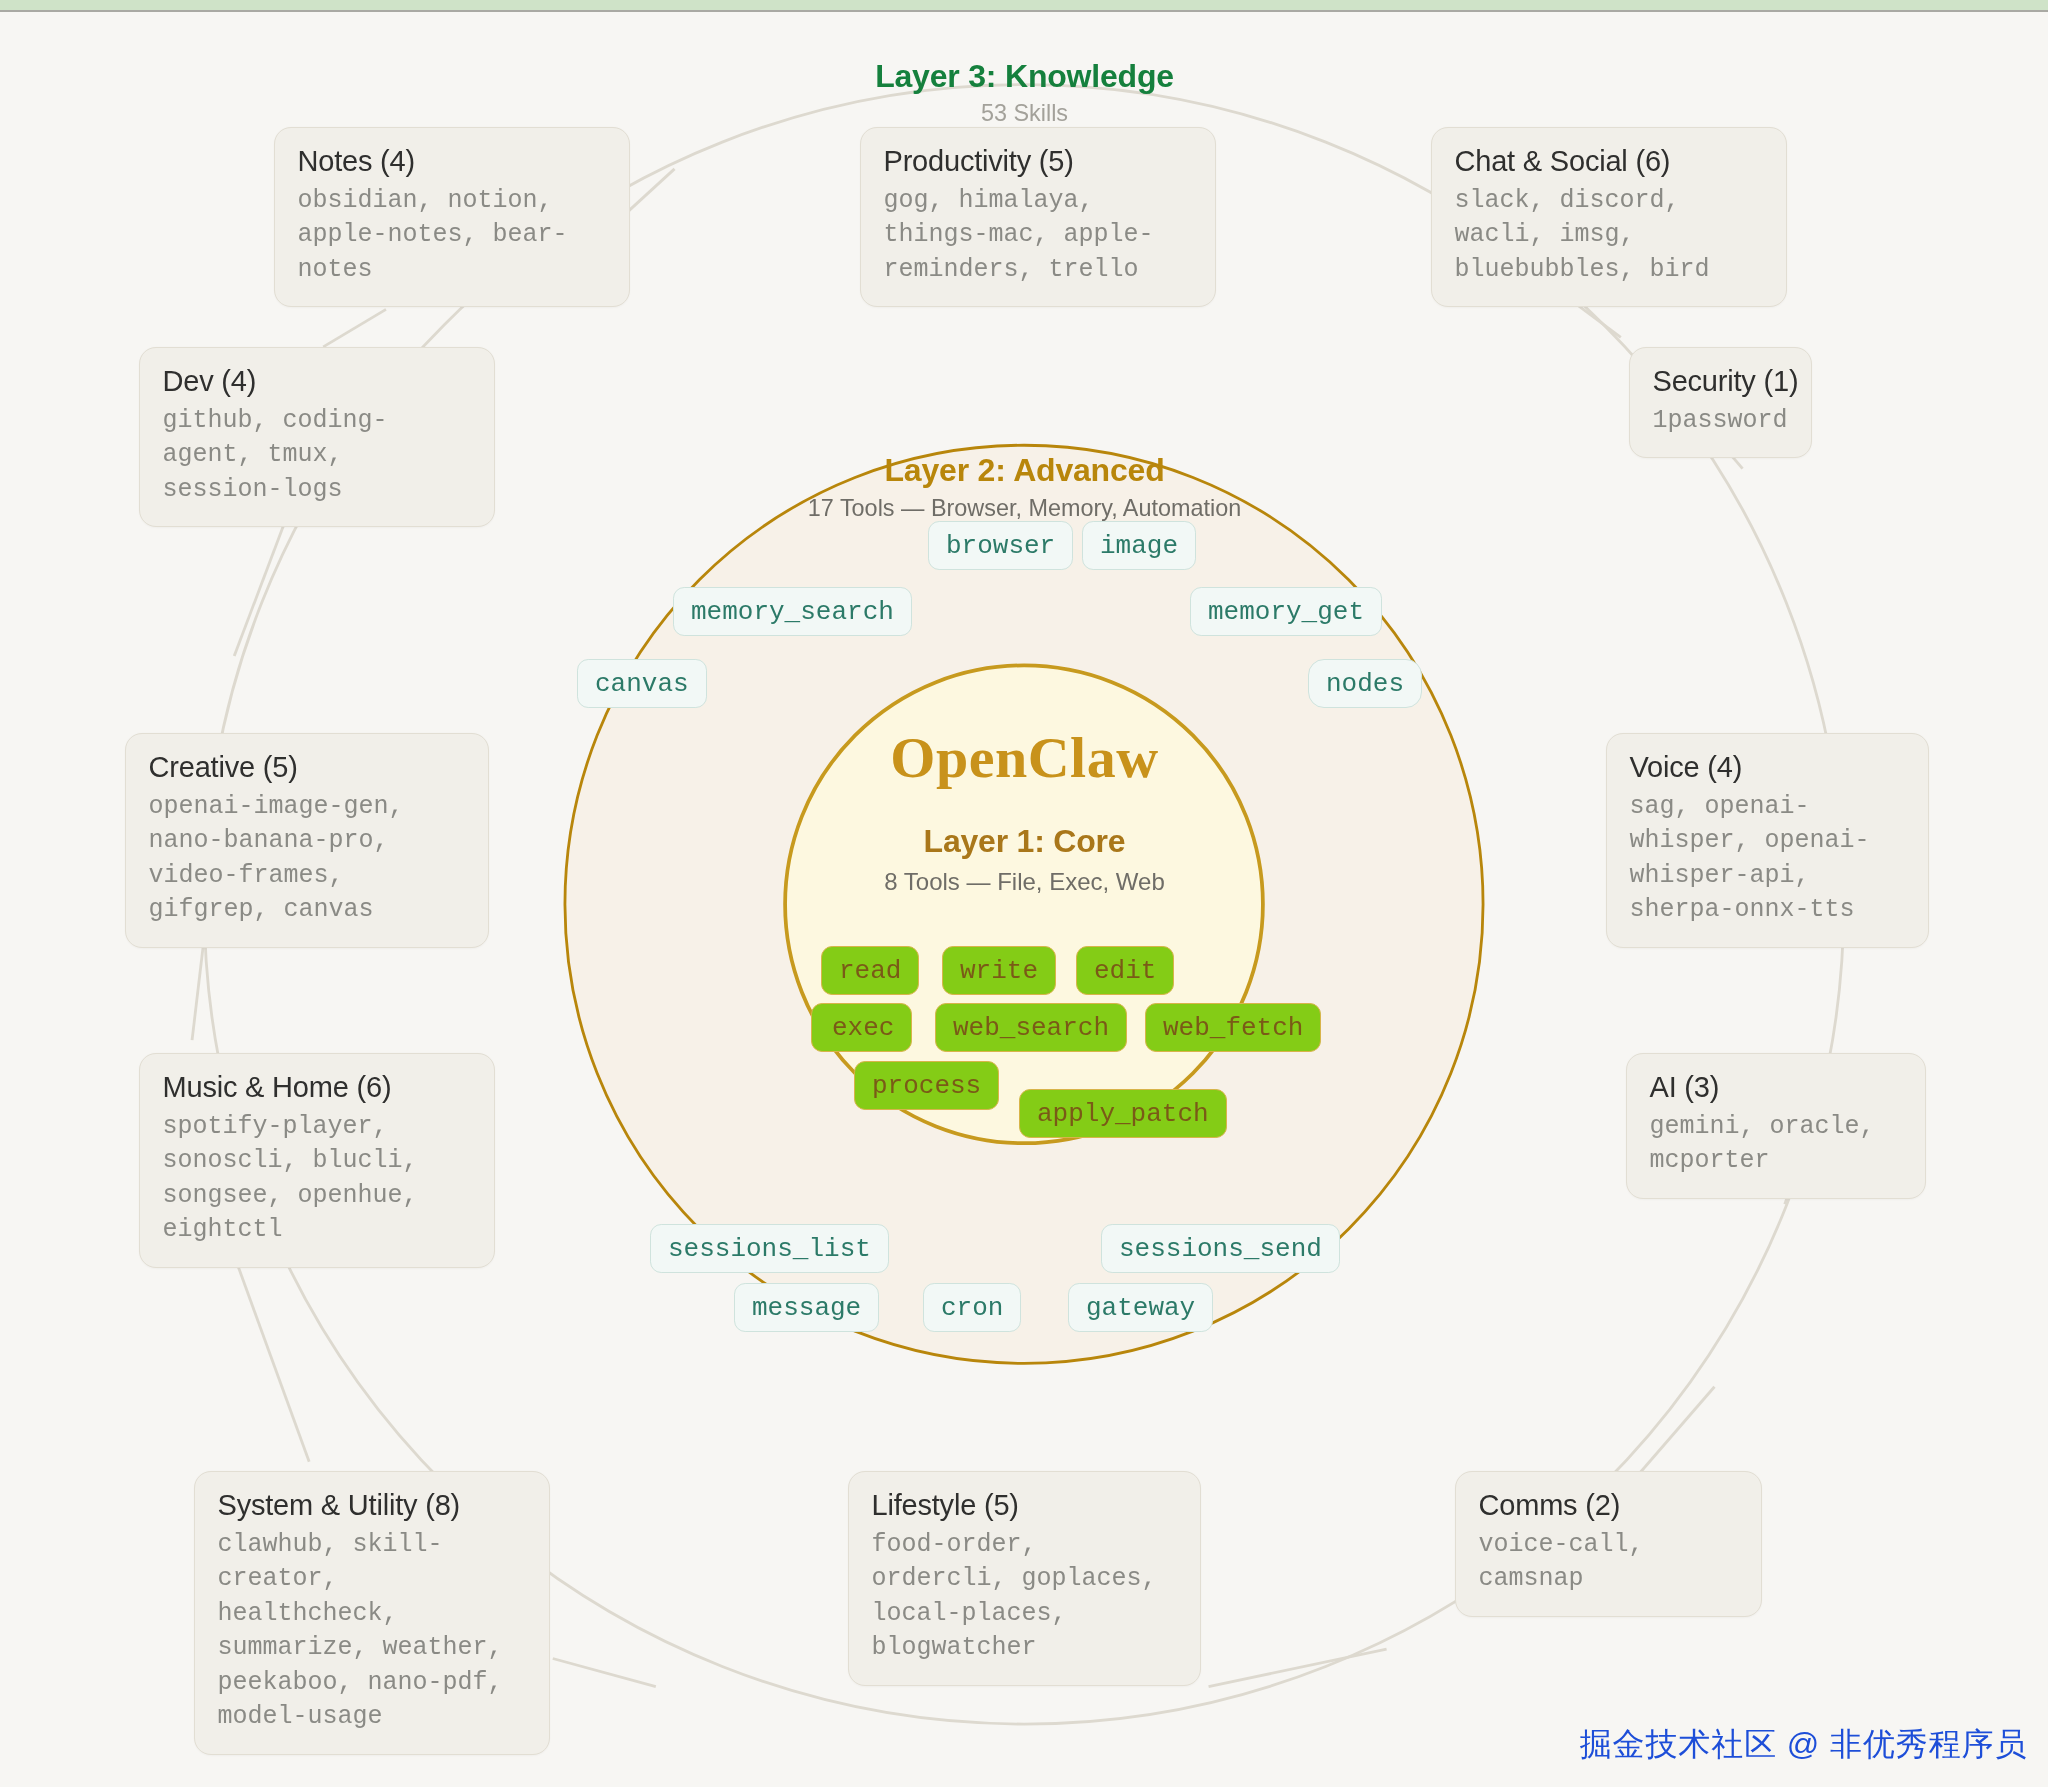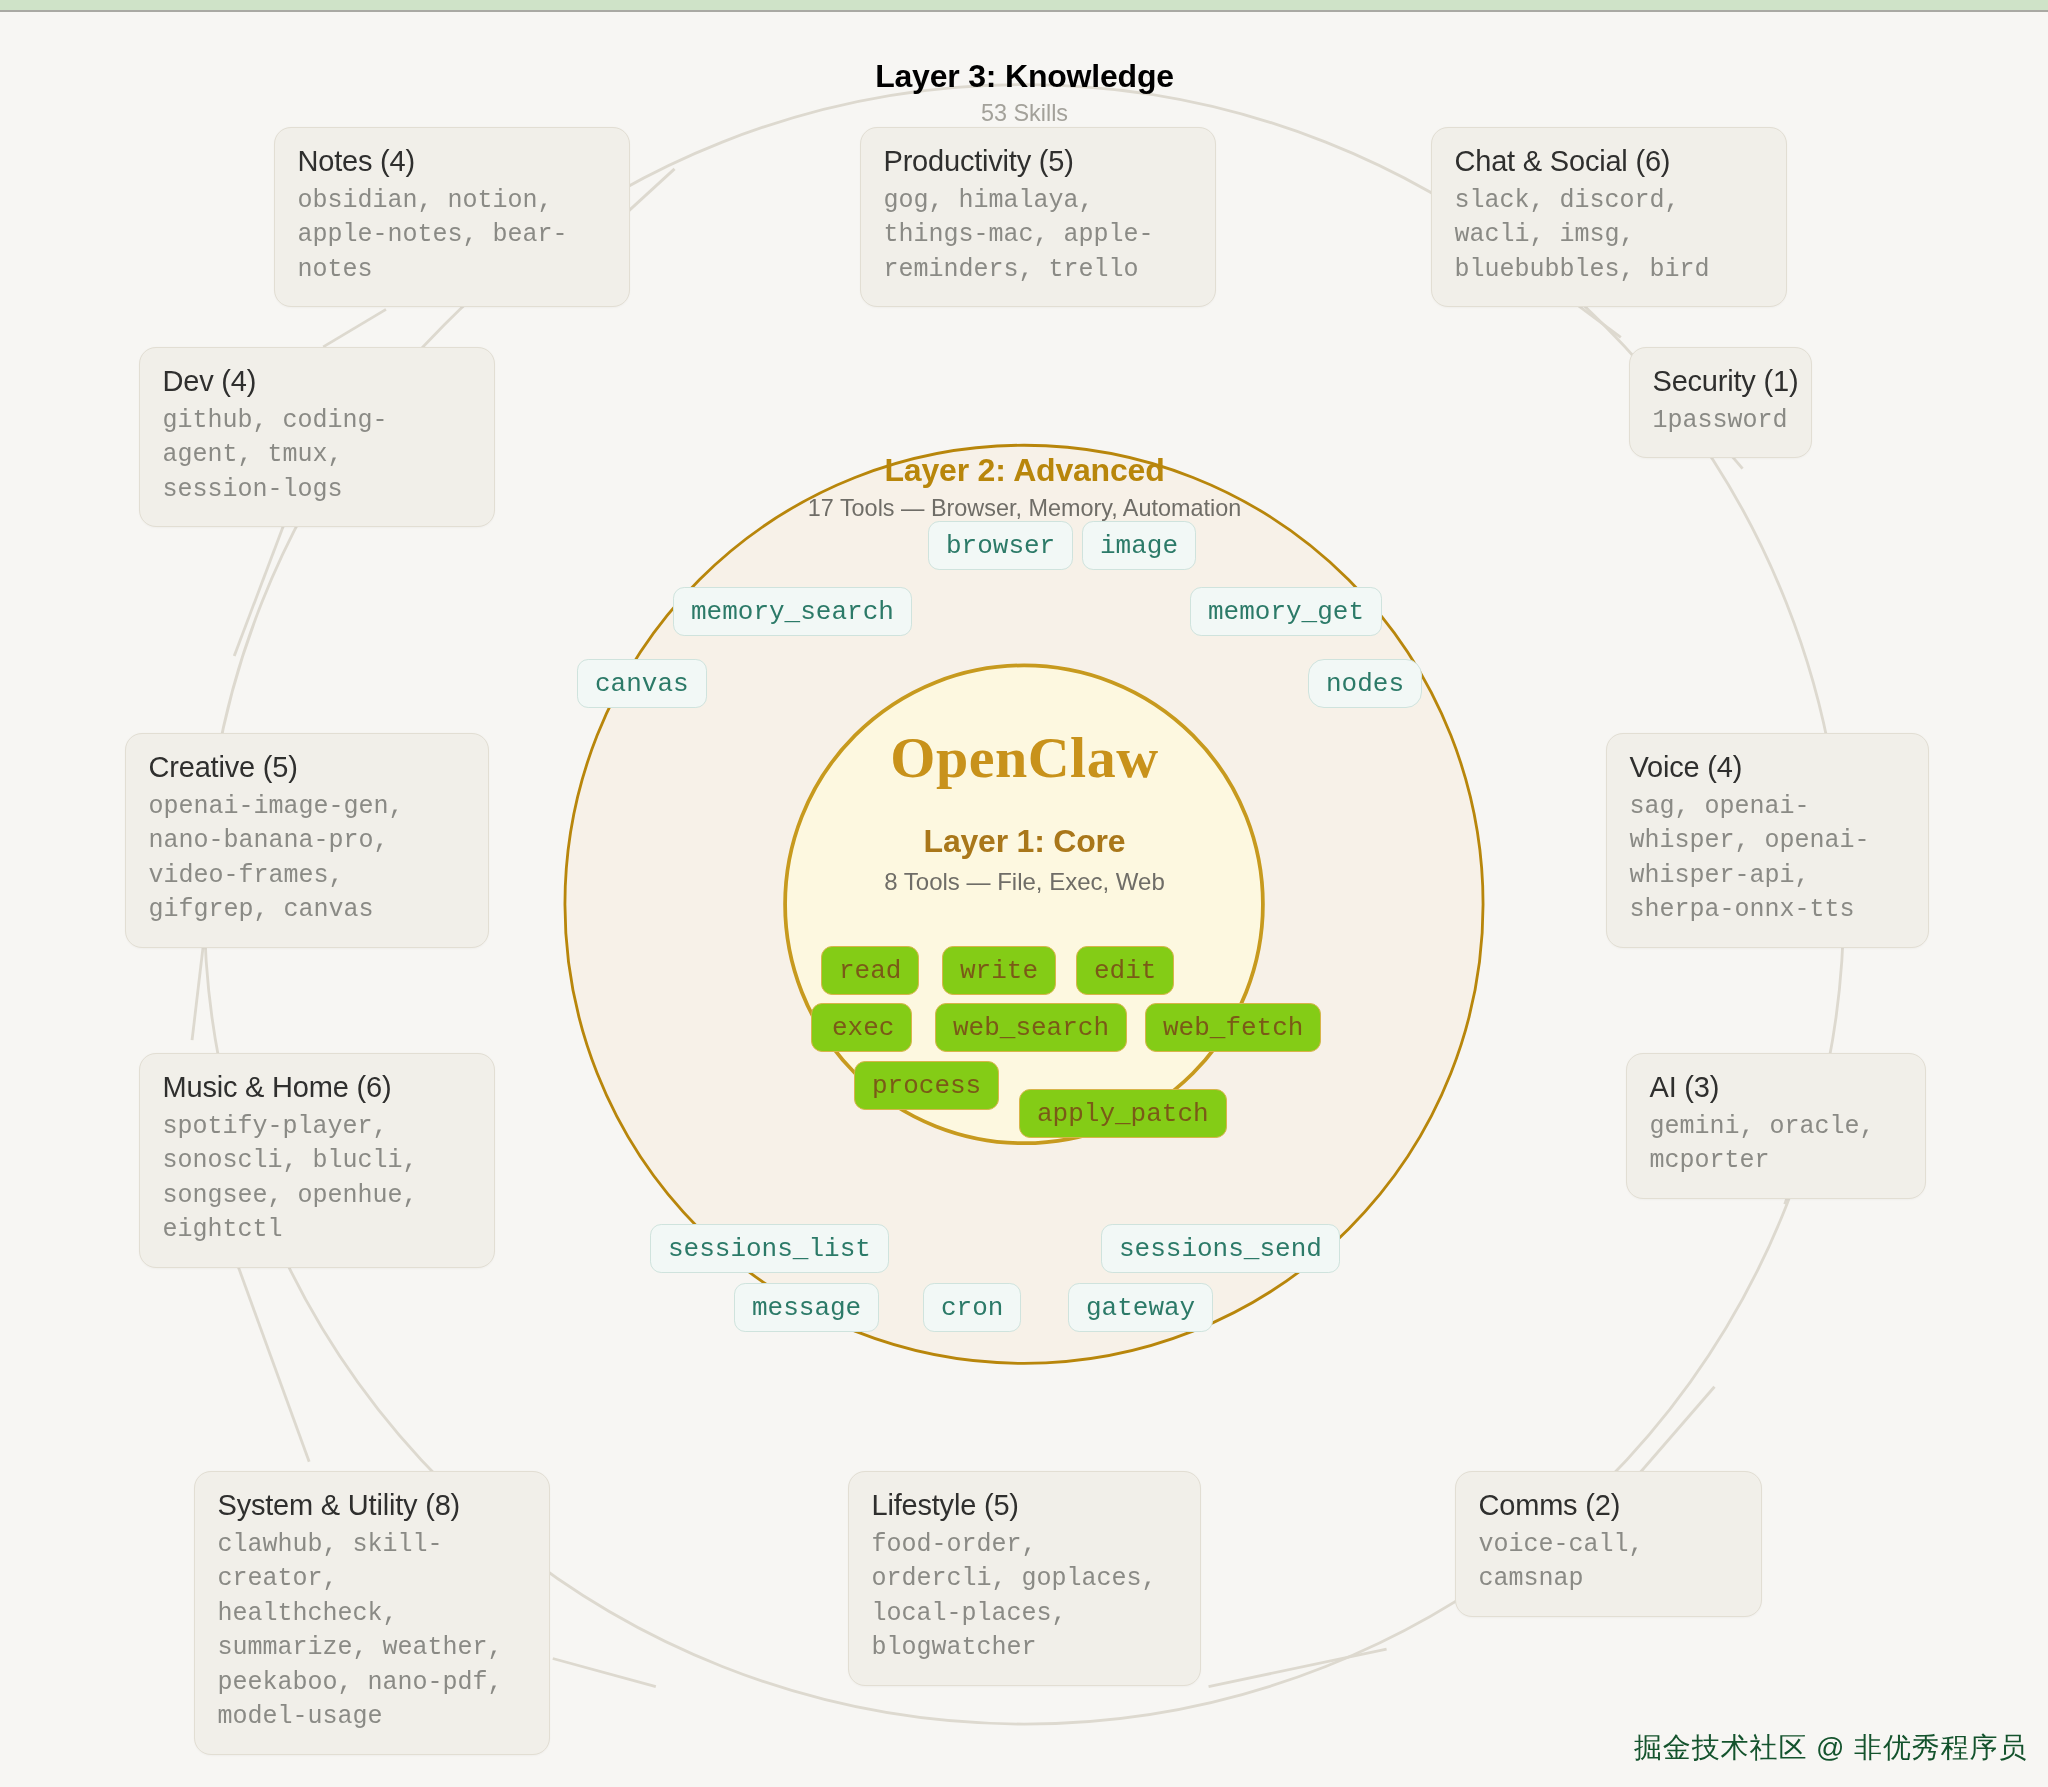--- a/index.html
+++ b/index.html
@@ -62,21 +62,21 @@
   #l3-header {
     position: absolute;
     left: 734px;
     top: 58px;
     width: 581px;
     text-align: center;
   }
   #l3-title {
     font-size: 32px;
     font-weight: bold;
-    color: #000000;
+    color: #15803d;
     letter-spacing: -0.2px;
   }
   #l3-sub {
     font-size: 23.4px;
     color: #a3a19a;
     margin-top: 4.7px;
   }
 
   
   #l2-header {
@@ -150,22 +150,22 @@
     background: #84cc16;
     border: 1.9px solid #d8b44a;
     color: #7a5a17;
   }
 
   
   #watermark {
     position: absolute;
     right: 20.6px;
     bottom: 20.6px;
-    font-size: 28px;
-    color: #14532d;
+    font-size: 32px;
+    color: #1d4ed8;
     letter-spacing: 0.9px;
     white-space: nowrap;
   }
 </style>
 </head>
 <body>
 
 <div id="page">
 
   <div id="top-strip"></div>

